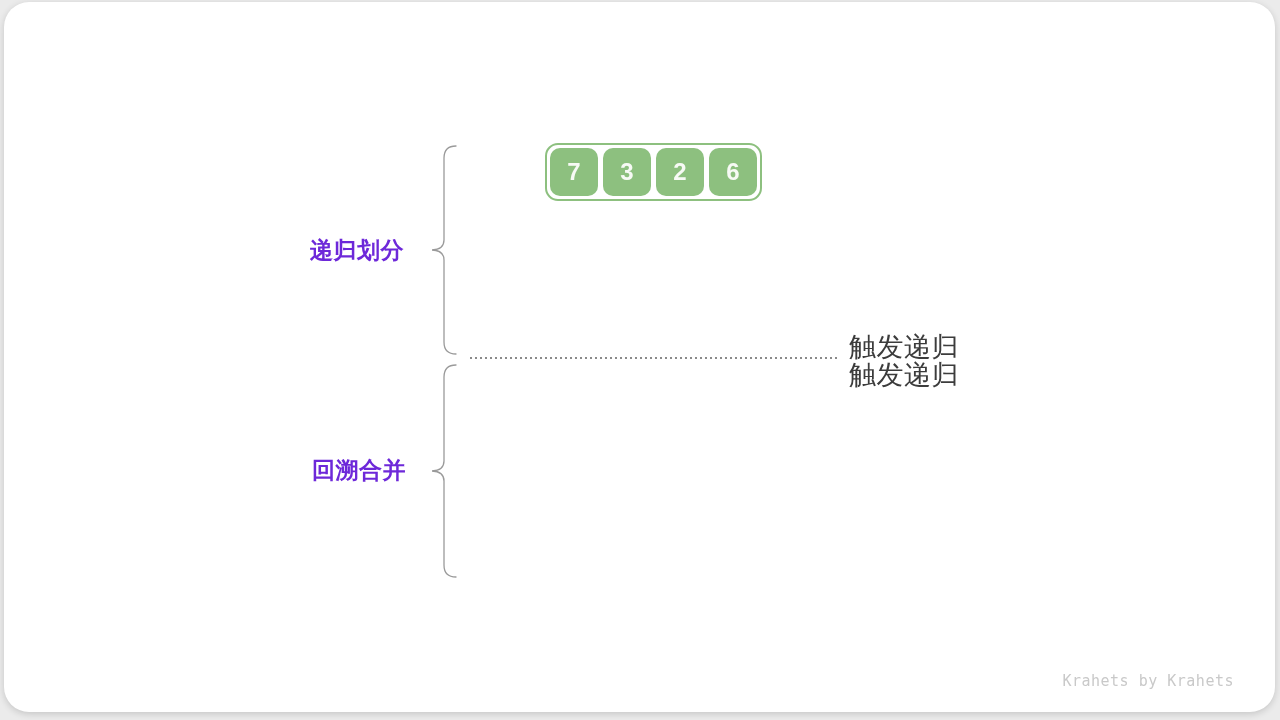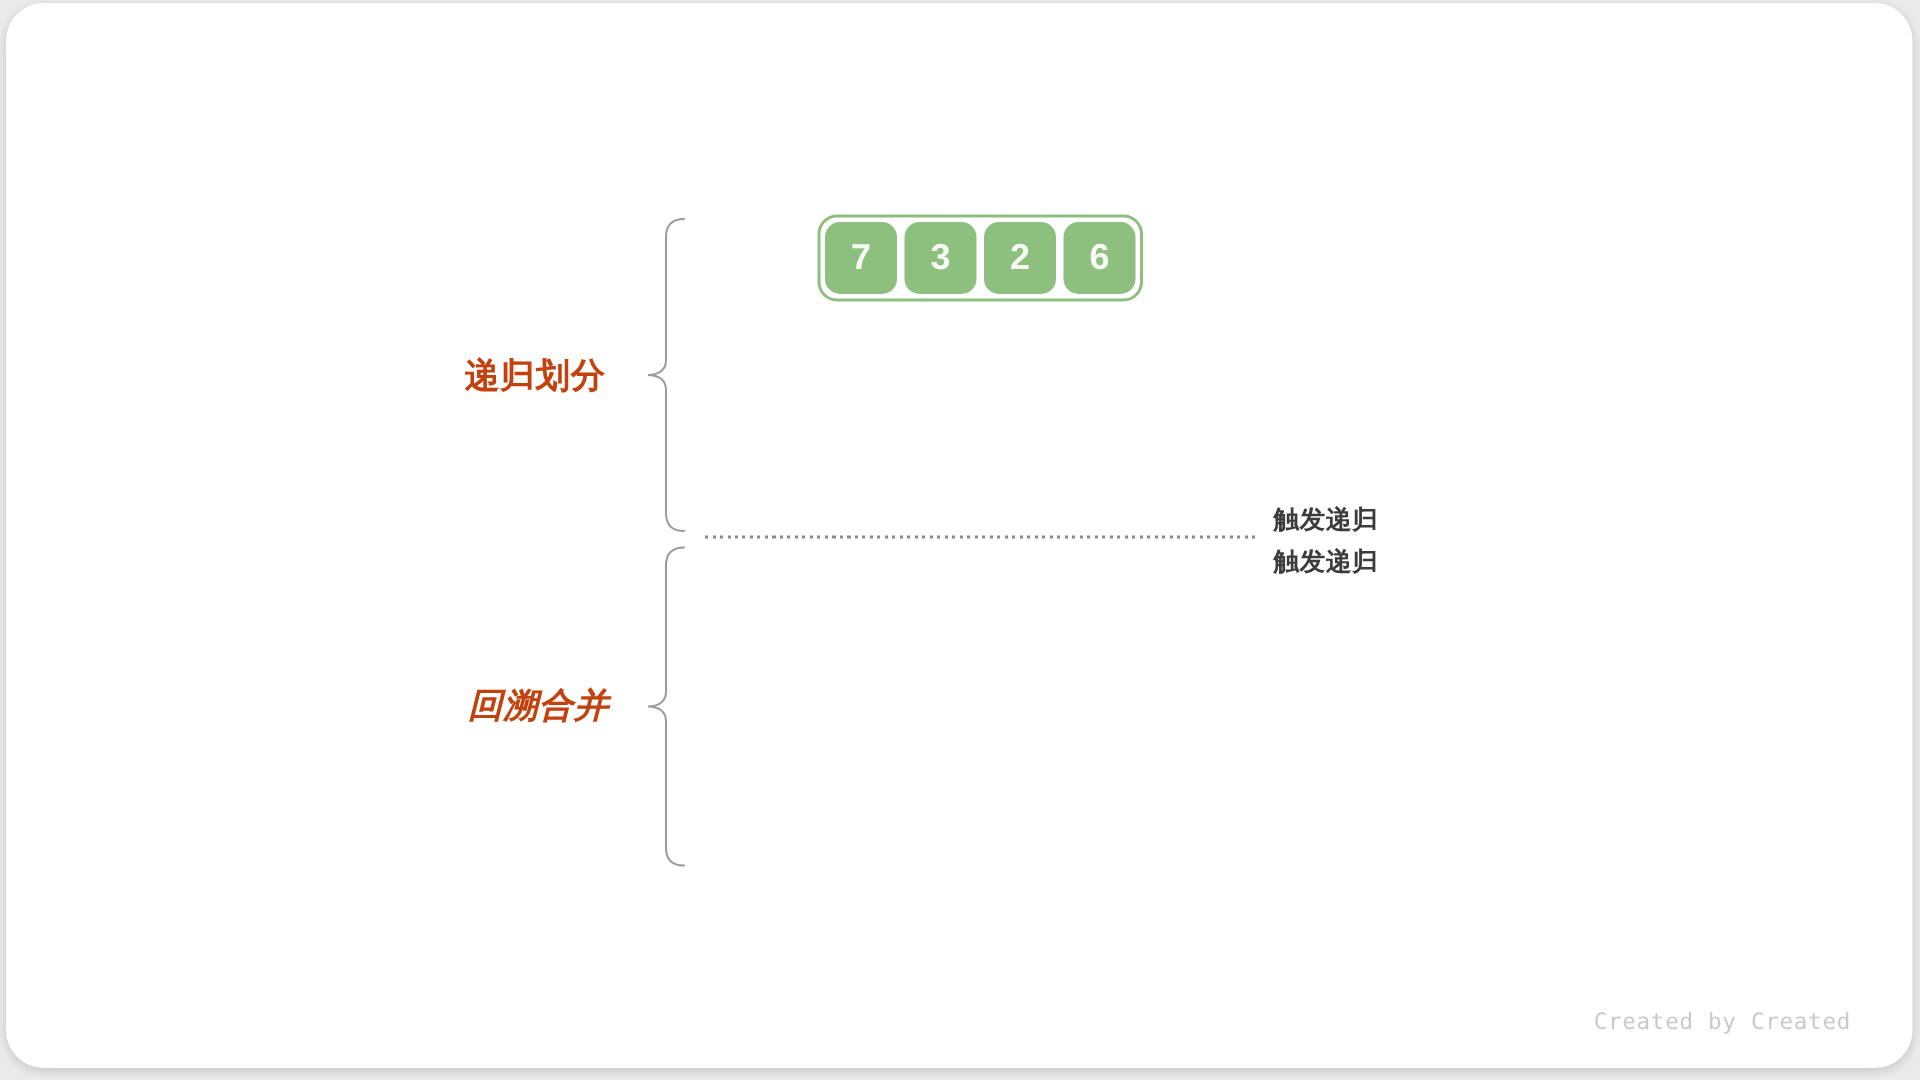--- a/index.html
+++ b/index.html
@@ -22,41 +22,41 @@
   }
   .array-cell {
     width: 48px; height: 48px; background: #8dc07f; border-radius: 10px;
     display: flex; align-items: center; justify-content: center;
     color: #f7faf5; font-size: 24px; font-weight: 600;
   }
 
   
   .phase-label {
     position: absolute; width: 120px; text-align: left;
-    font-size: 23px; font-weight: bold; color: #c2410c; letter-spacing: 0.5px;
+    font-size: 23px; font-weight: bold; color: #6d28d9; letter-spacing: 0.5px;
     white-space: nowrap;
   }
   .phase-label.one { left: 306px; top: 233px; }
-  .phase-label.two { left: 308px; top: 453px; font-style: italic; }
+  .phase-label.two { left: 308px; top: 453px; }
 
   
   .brace { position: absolute; }
   .brace.one { left: 425px; top: 143px; }
   .brace.two { left: 425px; top: 362px; }
 
   
   .dotted-line {
     position: absolute; left: 466px; top: 355px; width: 367px; height: 2px;
     background: repeating-linear-gradient(90deg, #8a8a8a 0 2px, transparent 2px 5px);
   }
 
   
   .annotation {
     position: absolute; left: 845px; top: 331px;
-    font-size: 17px; font-weight: bold; color: #3c3c3c;
+    font-size: 27px; font-weight: normal; color: #3c3c3c;
     line-height: 28px; letter-spacing: 0.5px; white-space: nowrap;
   }
 
   
   .watermark {
     position: absolute; right: 41px; bottom: 22px;
     font-family: "DejaVu Sans Mono", monospace;
     font-size: 15px; color: #c9c9c9; letter-spacing: 0.5px;
   }
 </style>
@@ -83,16 +83,16 @@
       <path d="M 27,1 Q 15,1 15,13 L 15,97 Q 15,106.5 3,107 Q 15,107.5 15,117 L 15,201 Q 15,213 27,213" fill="none" stroke="#9a9a9a" stroke-width="1.3" stroke-linecap="round"></path>
     </svg>
 
     <div class="dotted-line"></div>
 
     <div class="annotation">
       <div>触发递归</div>
       <div>触发递归</div>
     </div>
 
-    <div class="watermark">Created by Created</div>
+    <div class="watermark">Krahets by Krahets</div>
 
   </div>
 </div>
 
 </body></html>

